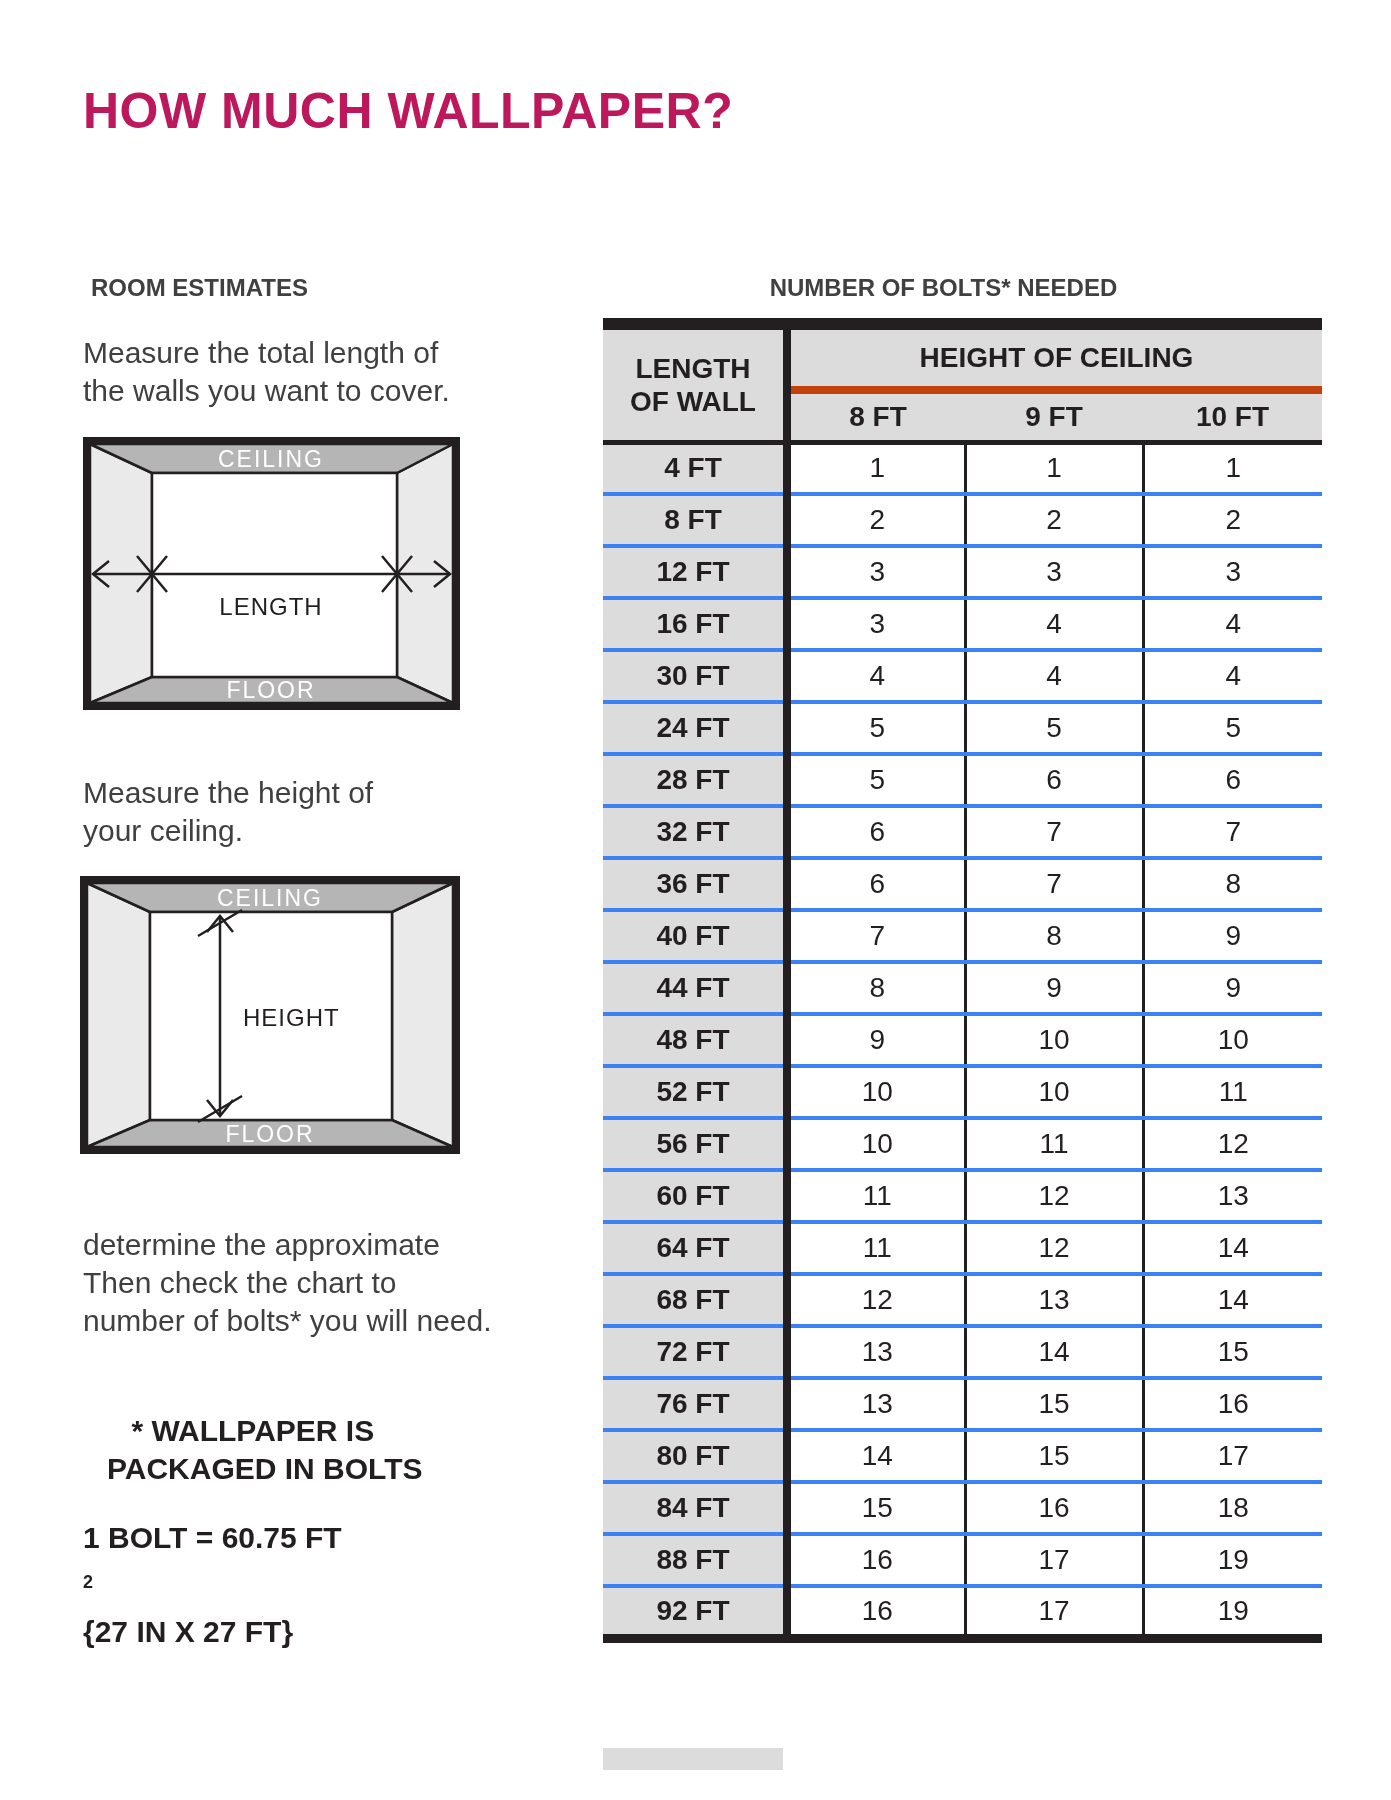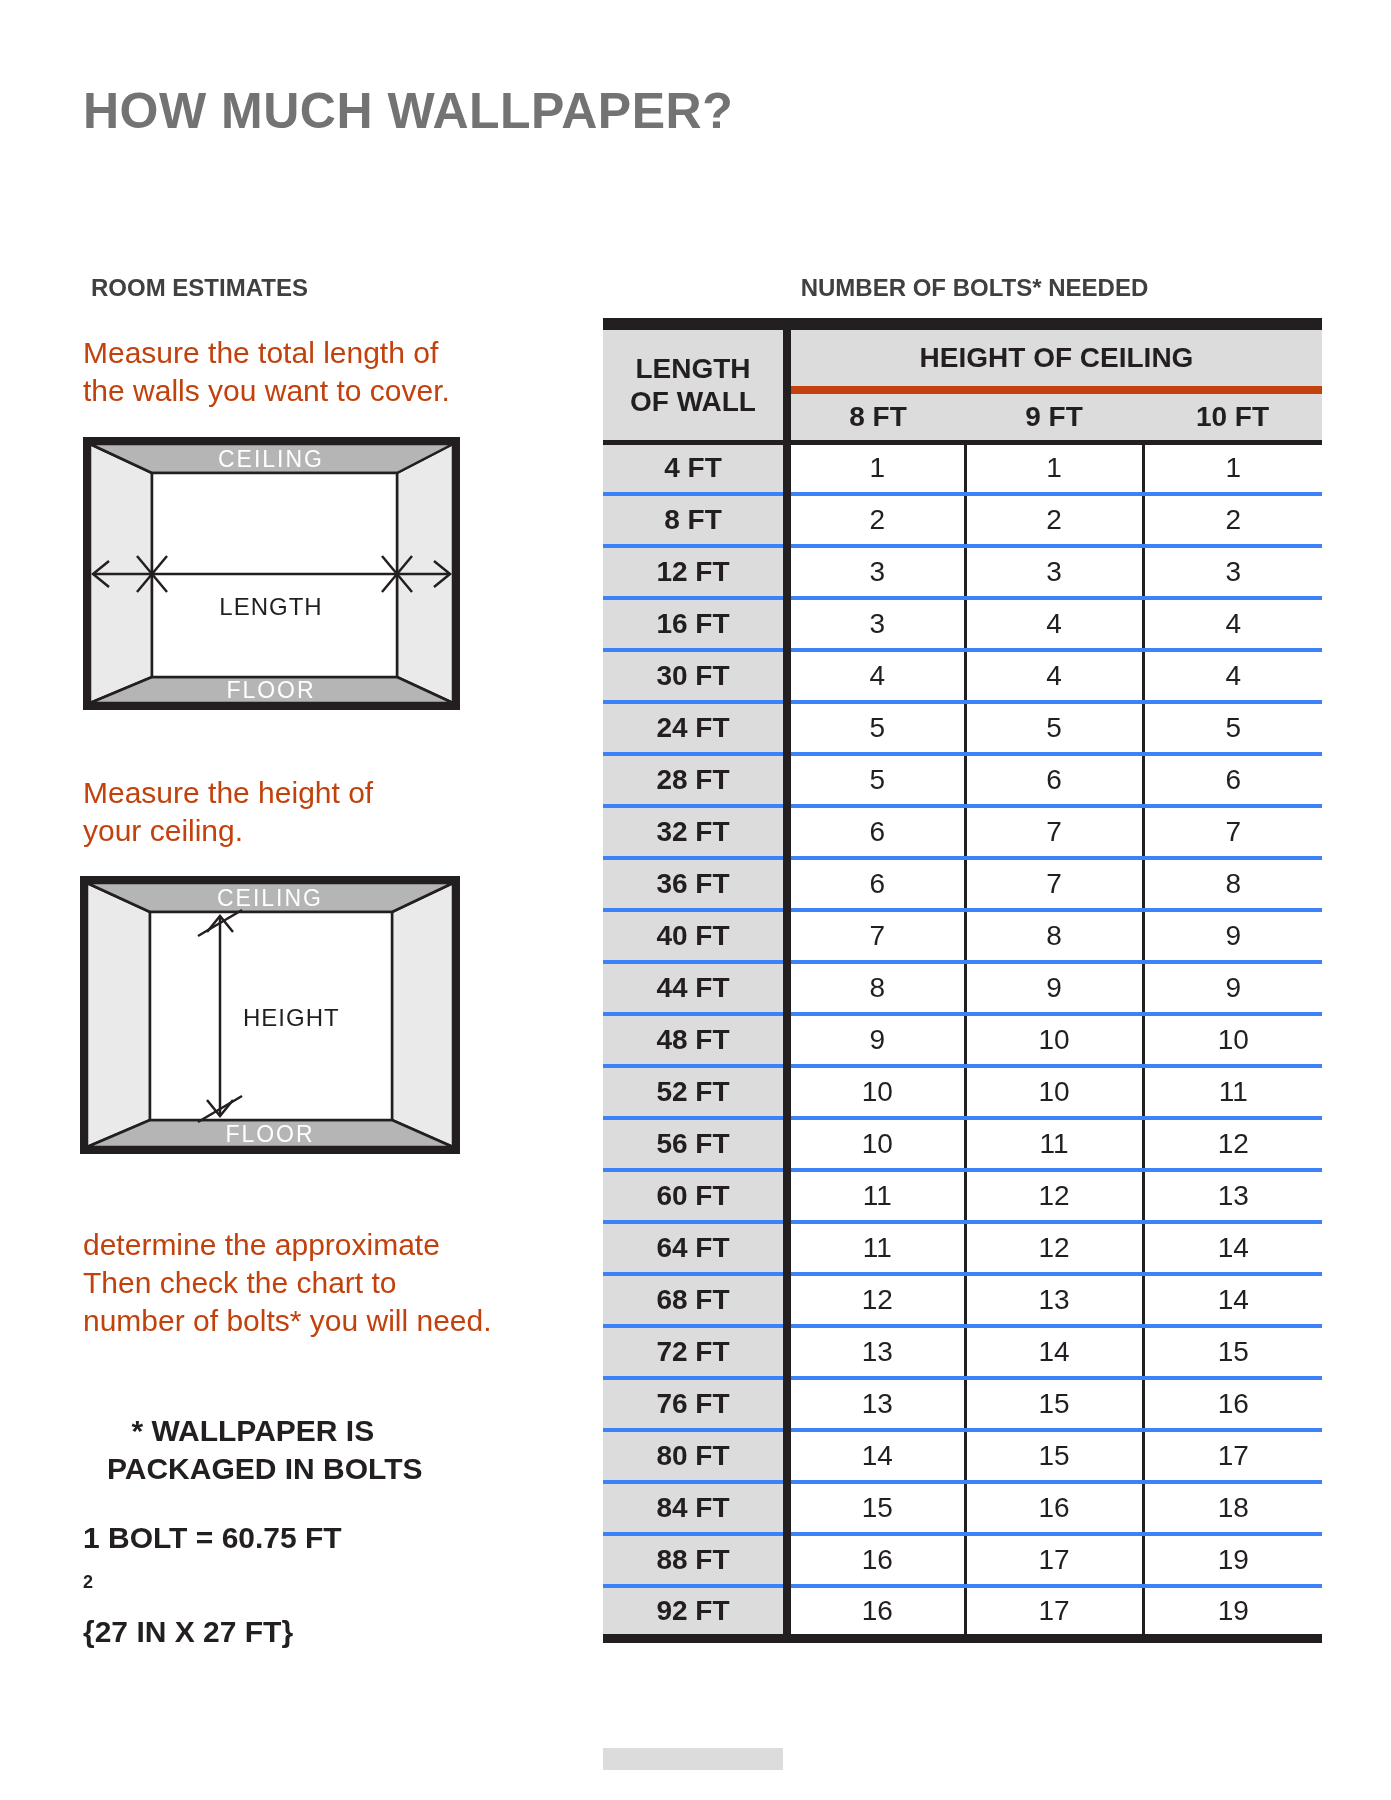--- a/index.html
+++ b/index.html
@@ -2,29 +2,29 @@
 <html><head>
 <meta charset="utf-8">
 <style>
   html,body { margin:0; padding:0; background:#ffffff; }
   .page {
     position:relative; width:1391px; height:1800px; background:#ffffff;
     font-family:"Liberation Sans", sans-serif; color:#231f20; overflow:hidden;
   }
   .page-title {
     position:absolute; left:83px; top:86px; margin:0;
-    font-size:50px; font-weight:bold; letter-spacing:0.5px; color:#737373; line-height:1;
+    font-size:50px; font-weight:bold; letter-spacing:0.5px; color:#be185d; line-height:1;
   }
   .sec-heading {
     position:absolute; margin:8px; font-size:24px; font-weight:bold; color:#404040; line-height:1;
   }
   .sec-heading.room { left:83px; top:268px; }
-  .sec-heading.bolts { left:607px; top:268px; width:719px; text-align:center; }
+  .sec-heading.bolts { left:576px; top:268px; width:719px; text-align:center; }
   .body-text {
-    position:absolute; left:83px; margin:0; font-size:30px; line-height:38px; color:#c2410c;
+    position:absolute; left:83px; margin:0; font-size:30px; line-height:38px; color:#404040;
   }
   .body-text span { display:block; }
   .p-length { top:334px; }
   .p-height { top:774px; }
   .p-chart  { top:1226px; }
   .footnote {
     position:absolute; left:83px; top:1412px; margin:0;
     font-size:30px; font-weight:bold; line-height:38px;text-align:center;
   }
   .footnote span { display:block; }

